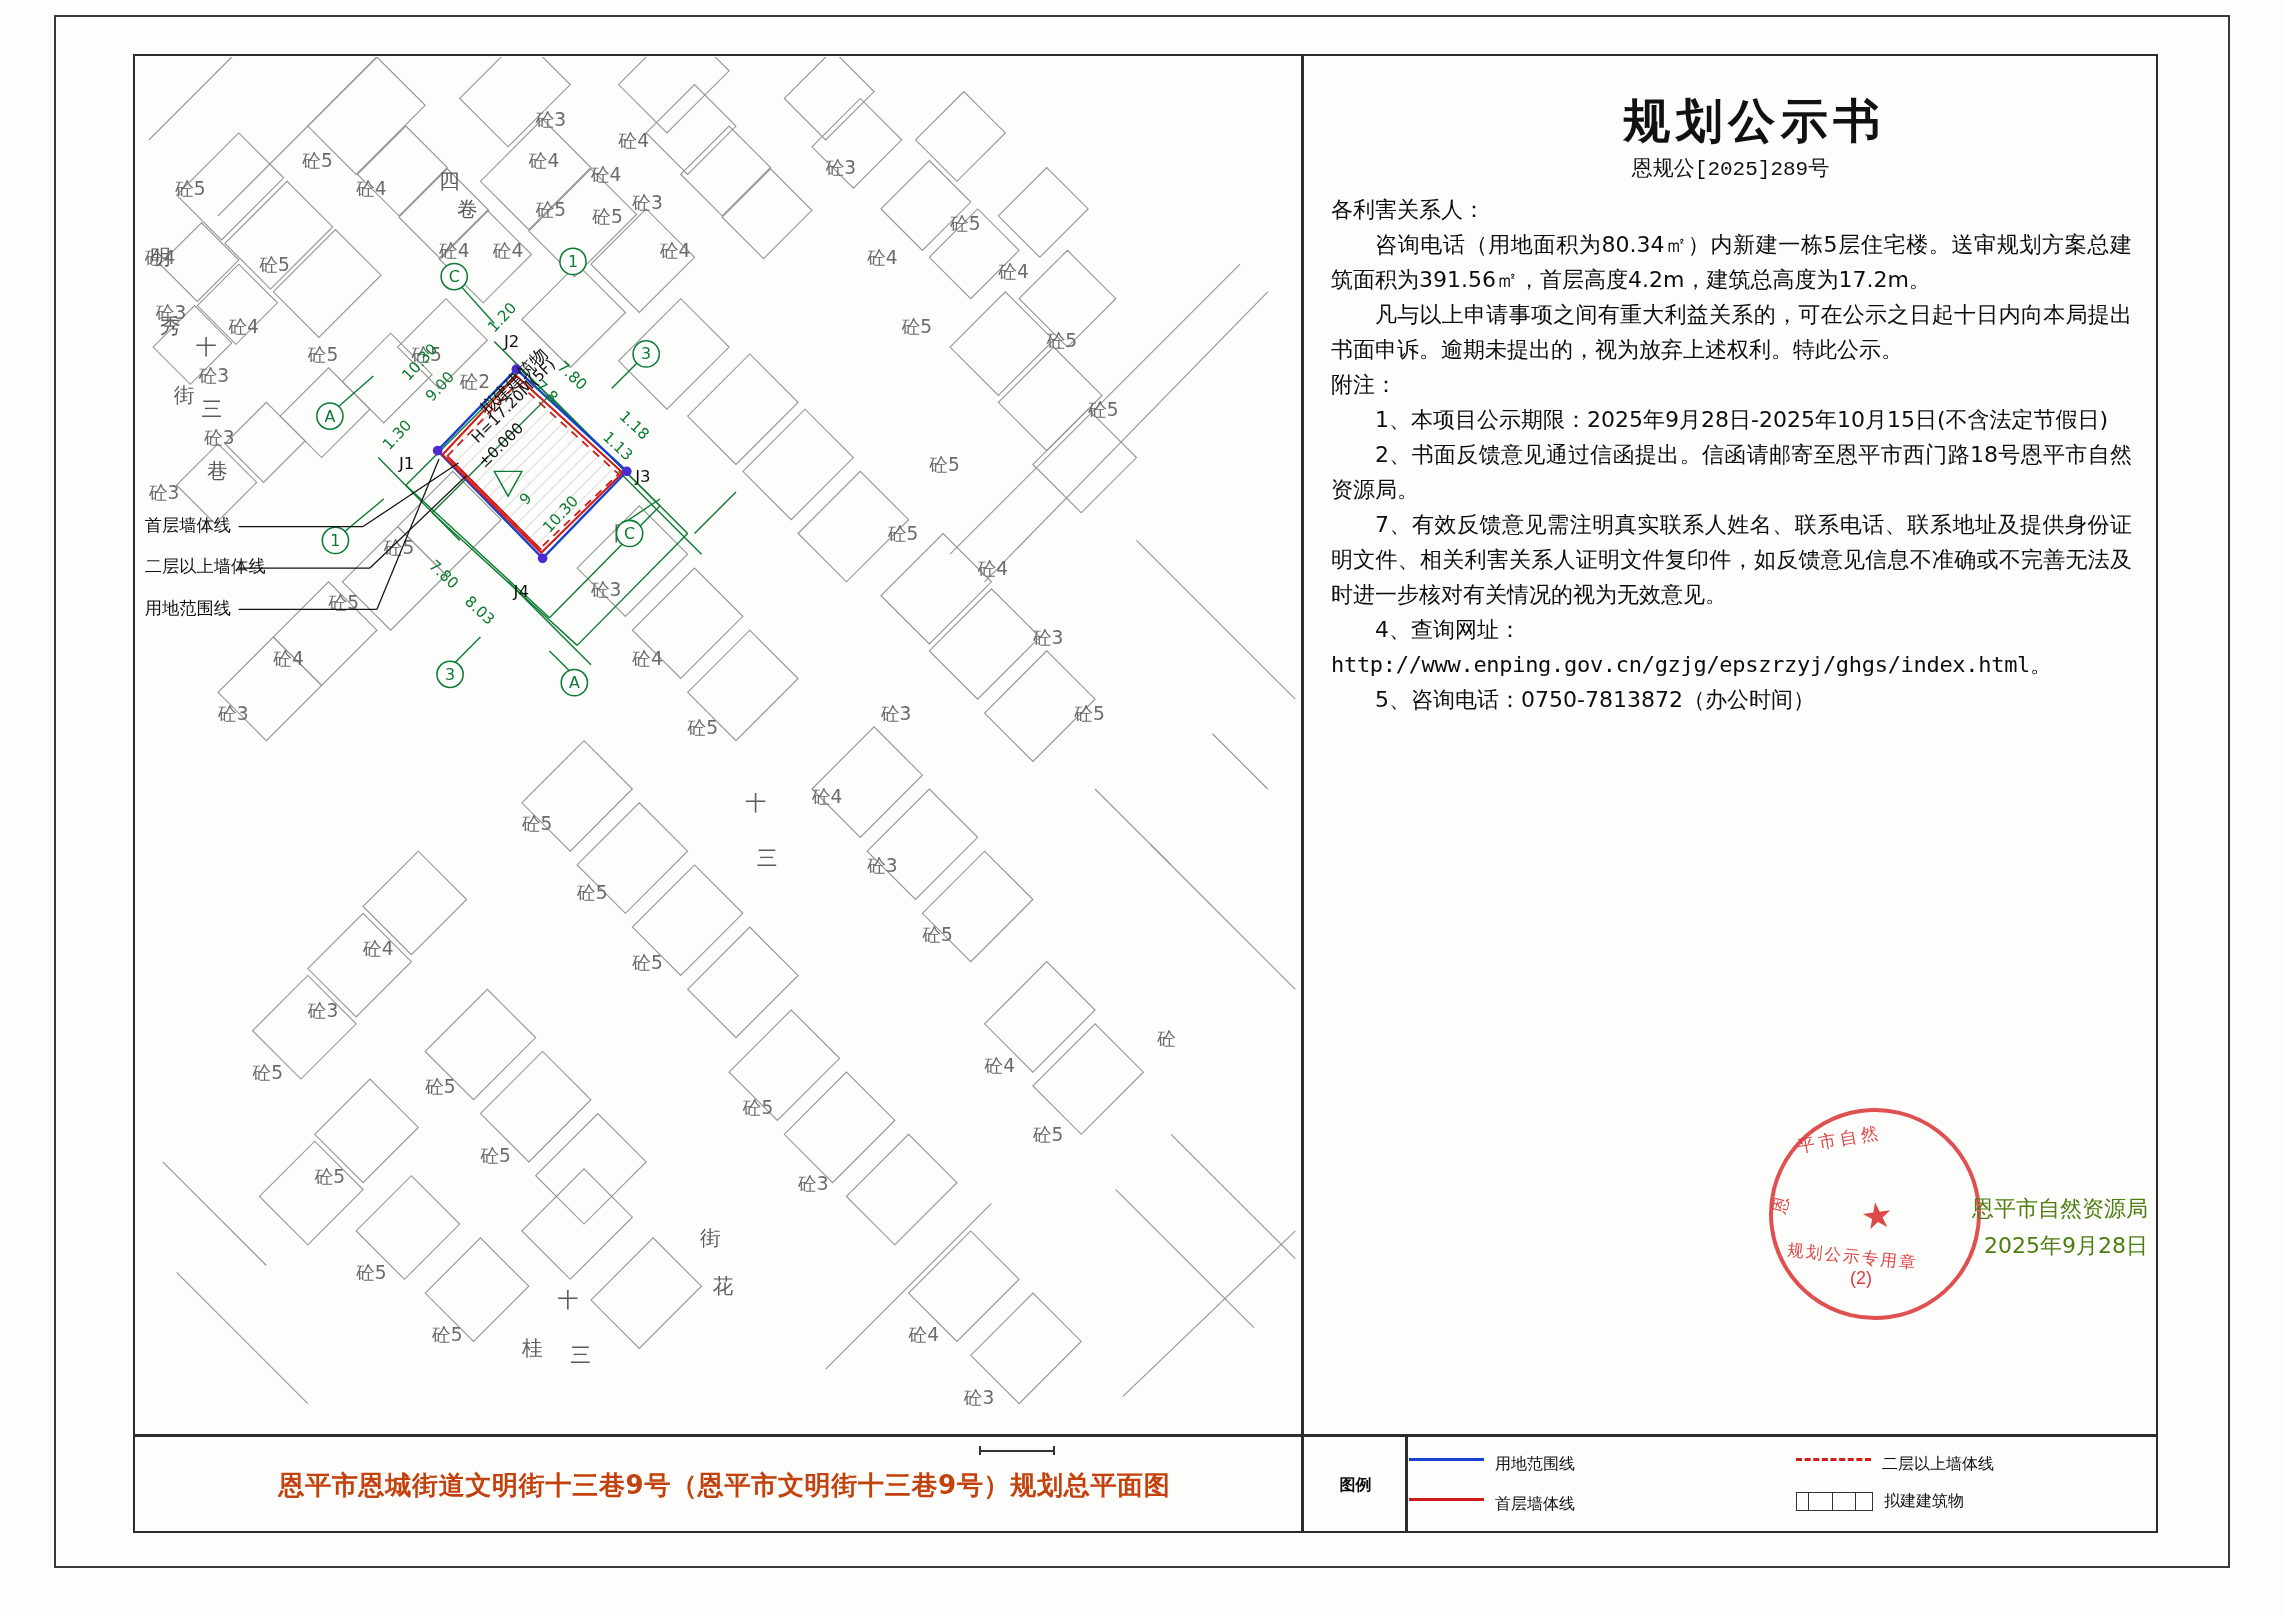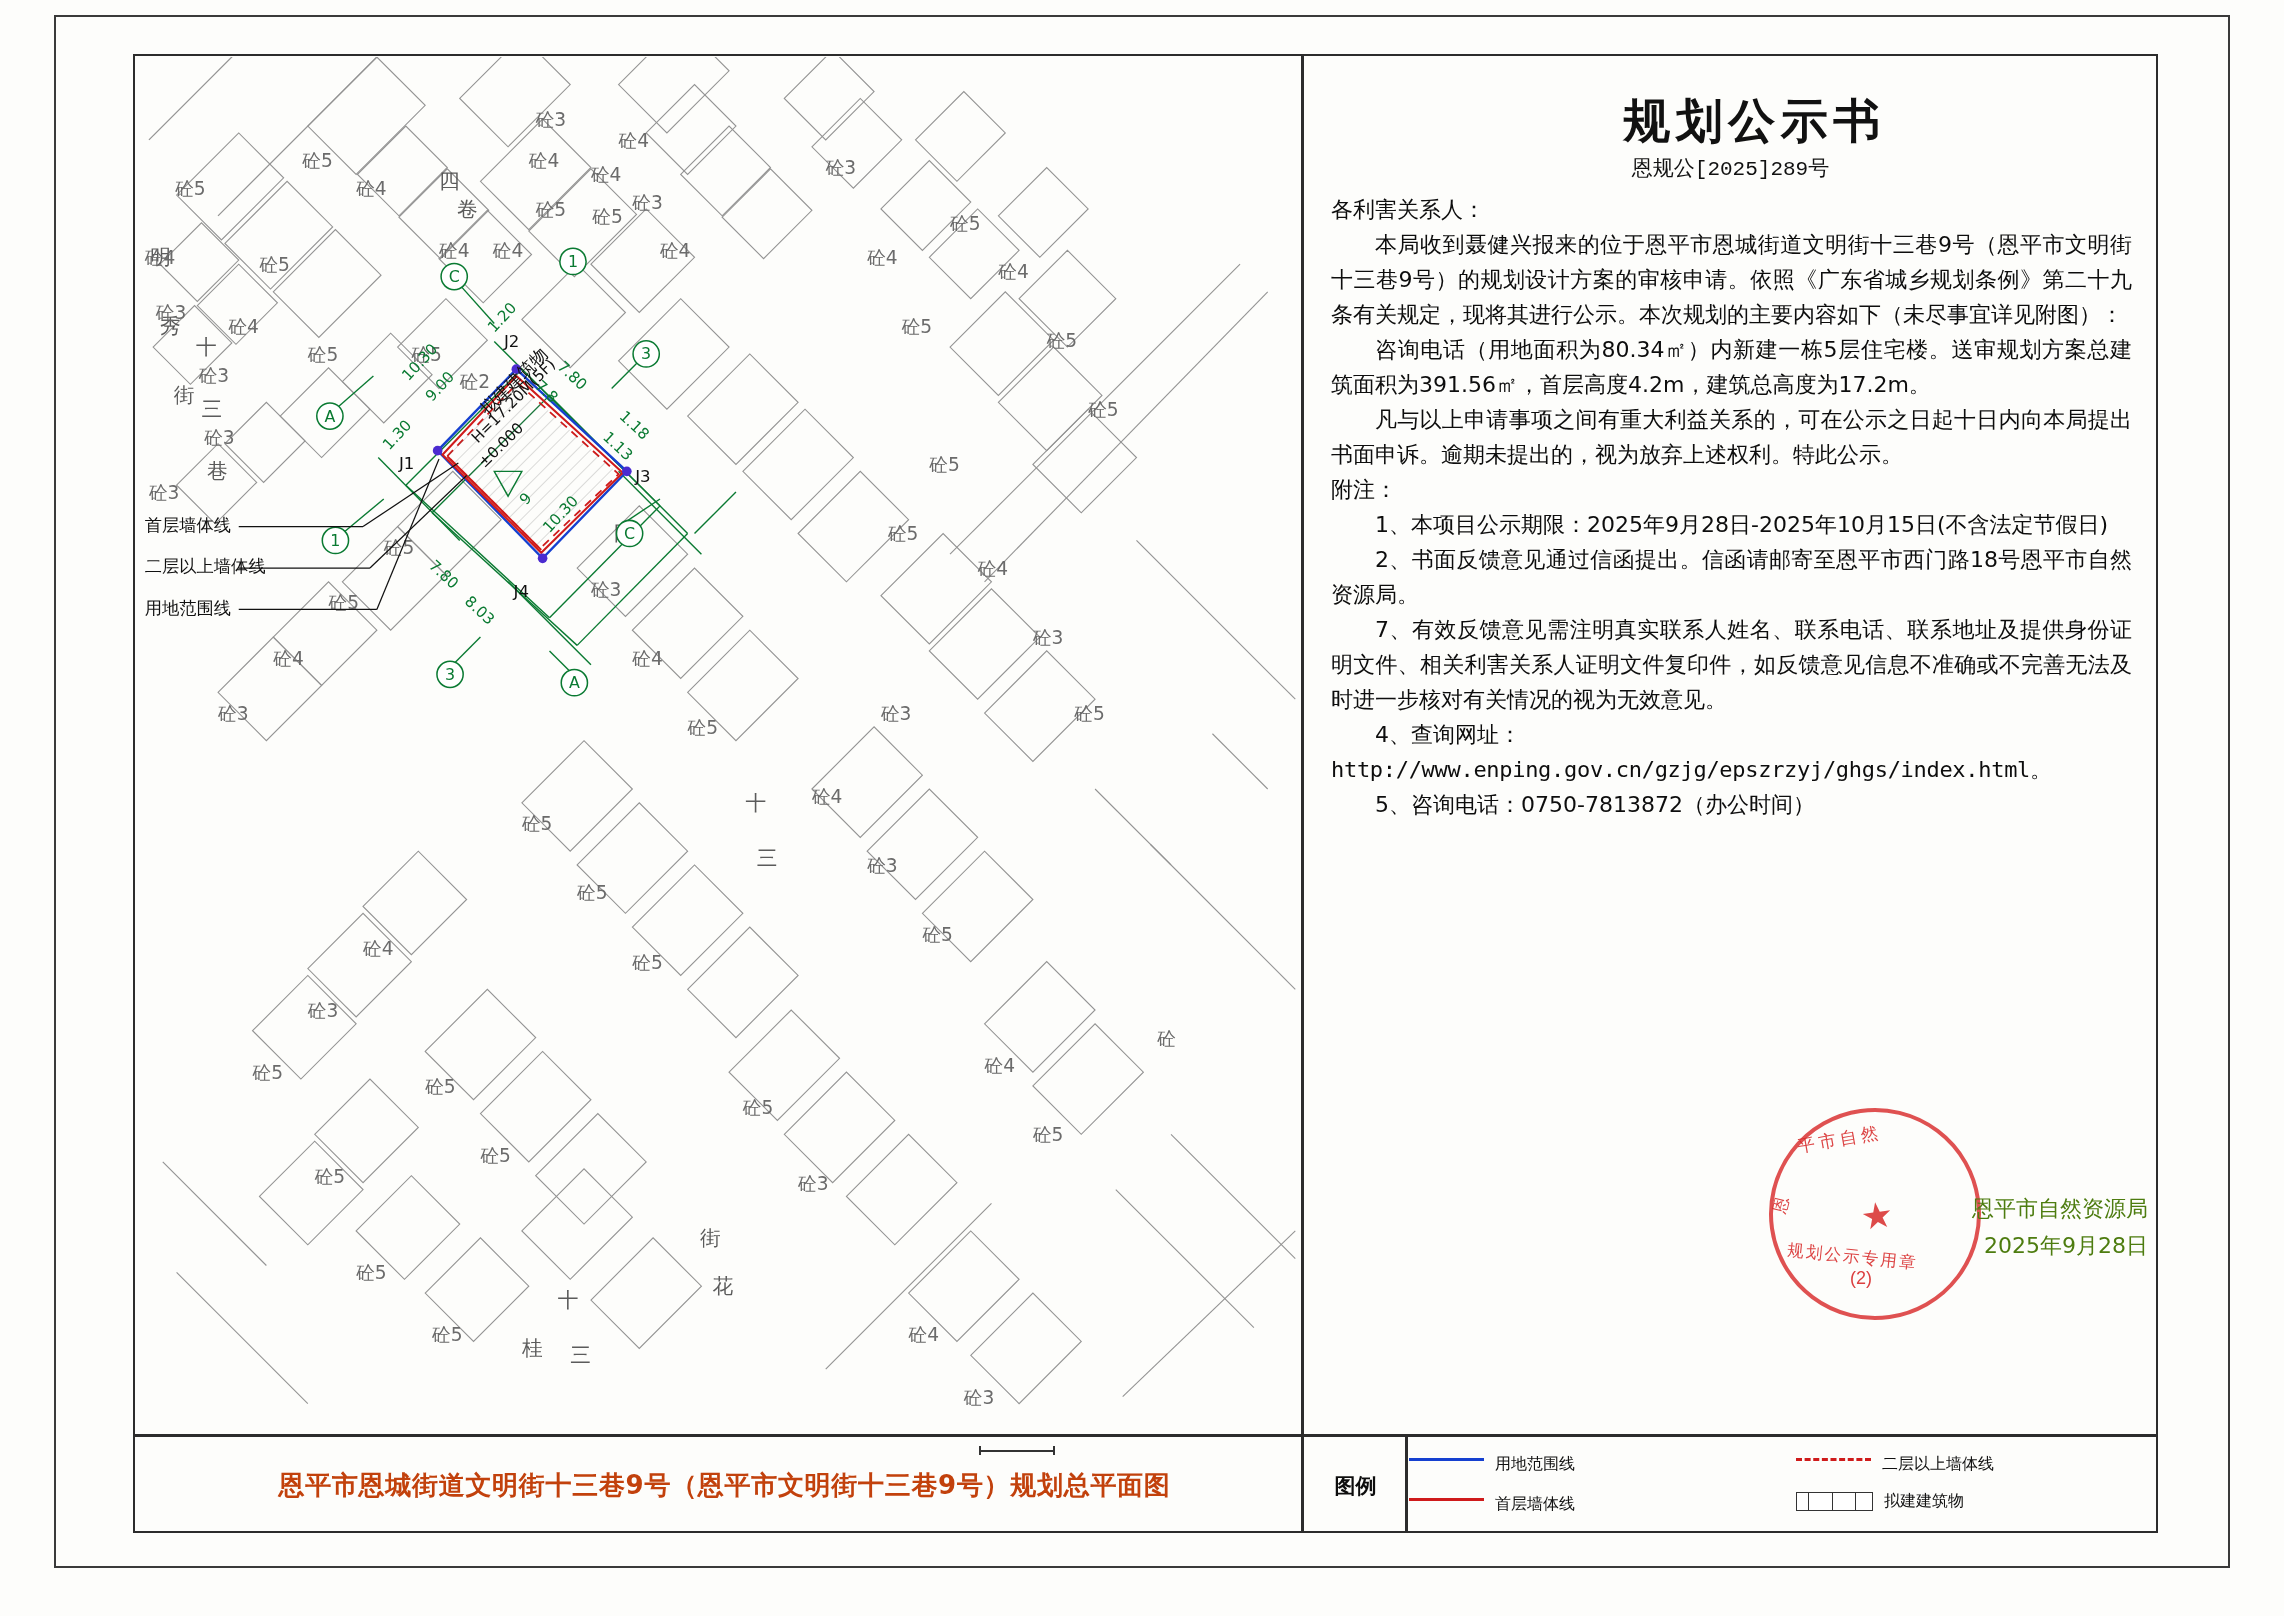--- a/index.html
+++ b/index.html
@@ -219,21 +219,21 @@
   }
   .plan-scalebar .tickL { position:absolute; left:0; top:0; width:2.1px; height:9px; background:#333;}
   .plan-scalebar .tickR { position:absolute; left:74px; top:0; width:2.1px; height:9px; background:#333;}
 
   .legend-label {
     position: absolute;
     left: 1305px; top: 1437px;
     width: 101px;
     height: 97px;
     display:flex; align-items:center; justify-content:center;
-    font-size: 21px;
+    font-size: 16px;
     font-weight: bold;
     color: #0d0d0d;
     font-family: Liberation Mono, monospace;
   }
   .legend-box {
     position: absolute;
     left: 1409px; top: 1437px;
     width: 749px;
     height: 97px;
   }
@@ -597,21 +597,20 @@
     <div class="lead-label" style="left:9.7px; top:497px;">二层以上墙体线</div>
     <div class="lead-label" style="left:9.7px; top:539px;">用地范围线</div>
   </div>
 
   <div class="panel">
     <div class="doc-title">规划公示书</div>
     <div class="doc-number">恩规公[2025]289号</div>
 
     <div class="body-text">
       <p>各利害关系人：</p>
-      <p class="indent2">本局收到聂健兴报来的位于恩平市恩城街道文明街十三巷9号（恩平市文明街十三巷9号）的规划设计方案的审核申请。依照《广东省城乡规划条例》第二十九条有关规定，现将其进行公示。本次规划的主要内容如下（未尽事宜详见附图）：</p>
       <p class="indent2">咨询电话（用地面积为80.34㎡）内新建一栋5层住宅楼。送审规划方案总建筑面积为391.56㎡，首层高度4.2m，建筑总高度为17.2m。</p>
       <p class="indent2">凡与以上申请事项之间有重大利益关系的，可在公示之日起十日内向本局提出书面申诉。逾期未提出的，视为放弃上述权利。特此公示。</p>
       <p>附注：</p>
       <p class="indent2">1、本项目公示期限：2025年9月28日-2025年10月15日(不含法定节假日)</p>
       <p class="indent2">2、书面反馈意见通过信函提出。信函请邮寄至恩平市西门路18号恩平市自然资源局。</p>
       <p class="indent2">7、有效反馈意见需注明真实联系人姓名、联系电话、联系地址及提供身份证明文件、相关利害关系人证明文件复印件，如反馈意见信息不准确或不完善无法及时进一步核对有关情况的视为无效意见。</p>
       <p class="indent2">4、查询网址：</p>
       <p class="mono">http://www.enping.gov.cn/gzjg/epszrzyj/ghgs/index.html。</p>
       <p class="indent2">5、咨询电话：0750-7813872（办公时间）</p>
     </div>

